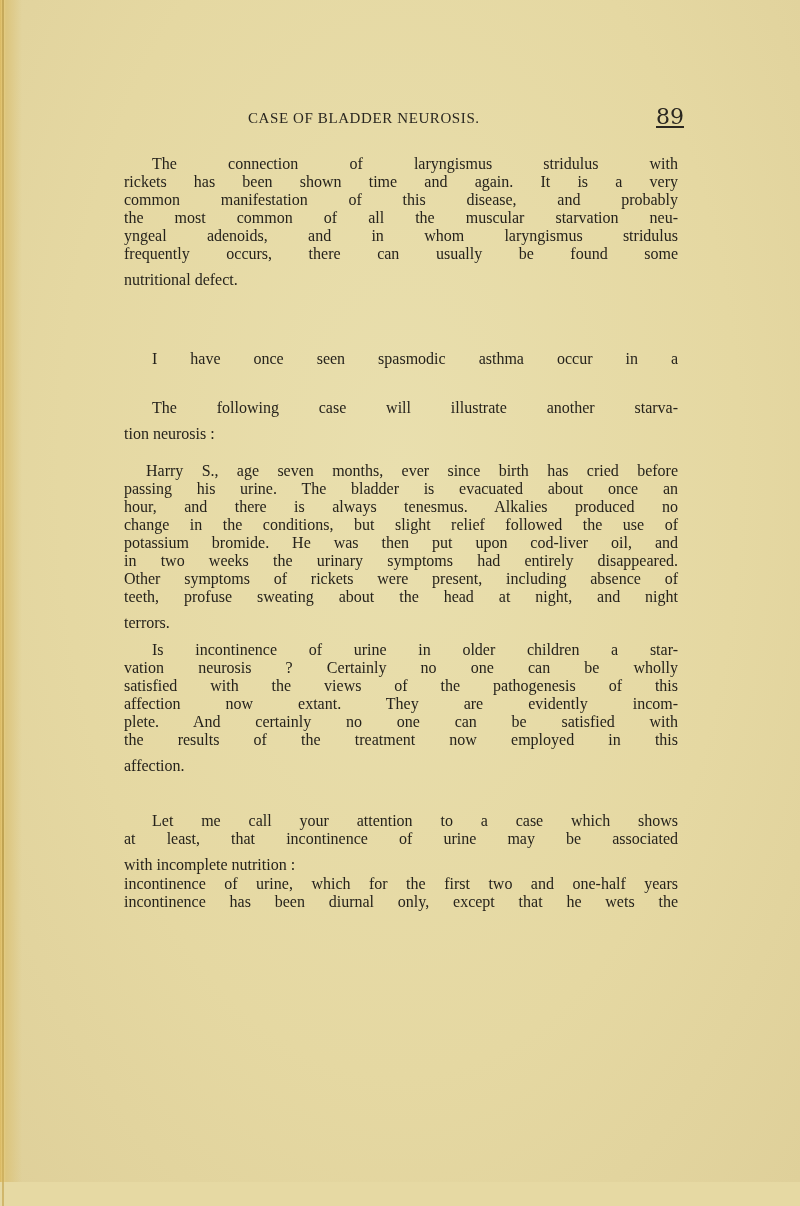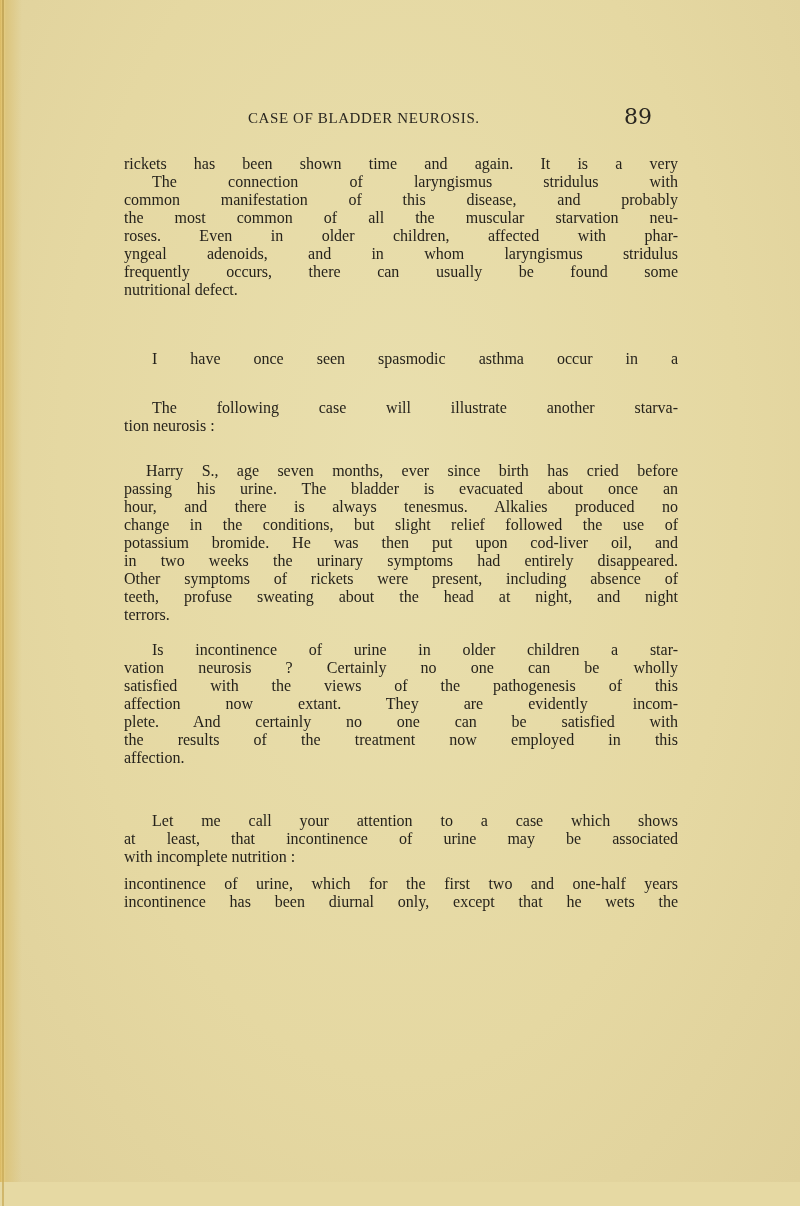--- a/index.html
+++ b/index.html
@@ -20,49 +20,48 @@
       opacity: 0.7;
     }
     .running-head {
       position: absolute; top: 110px; left: 248px;
       font-family: "Liberation Serif", serif;
       font-size: 15px; letter-spacing: 0.6px;
       color: #2a2720;
       white-space: nowrap;
     }
     .page-number {
-      position: absolute; top: 104px; left: 624px;
+      position: absolute; top: 104px; left: 656px;
       font-family: "DejaVu Serif", serif;
-      font-size: 22px; color: #2a2720;
+      font-size: 22px; color: #2a2720; text-decoration: underline;
     }
     .text-block {
       position: absolute; left: 124px; width: 554px;
       font-family: "Liberation Serif", serif;
       color: #26231c;
     }
     .line { display: block; text-align: justify; text-align-last: justify; white-space: nowrap; }
-    .line.last { text-align-last: left; }
+    .line.last { text-align-last: left; margin-top: 8px; }
     .line.ind { padding-left: 28px; }
     .small .line.ind { padding-left: 22px; }
   </style>
 </head>
 <body>
 
 <div class="page">
   <div class="edge-line"></div>
 
   <div class="running-head">CASE OF BLADDER NEUROSIS.</div>
   <div class="page-number">89</div>
 
   <div class="text-block large" style="top:155px;">
+    <span class="line ind">The connection of laryngismus stridulus with</span>
     <span class="line">rickets has been shown time and again. It is a very</span>
-    <span class="line ind">The connection of laryngismus stridulus with</span>
     <span class="line">common manifestation of this disease, and probably</span>
     <span class="line">the most common of all the muscular starvation neu-</span>
-    <span class="line">roses. Even in older children, affected with phar-</span>
     <span class="line">yngeal adenoids, and in whom laryngismus stridulus</span>
     <span class="line">frequently occurs, there can usually be found some</span>
     <span class="line last">nutritional defect.</span>
   </div>
 
   <div class="text-block large" style="top:350px;">
     <span class="line ind">I have once seen spasmodic asthma occur in a</span>
   </div>
 
   <div class="text-block large" style="top:399px;">

